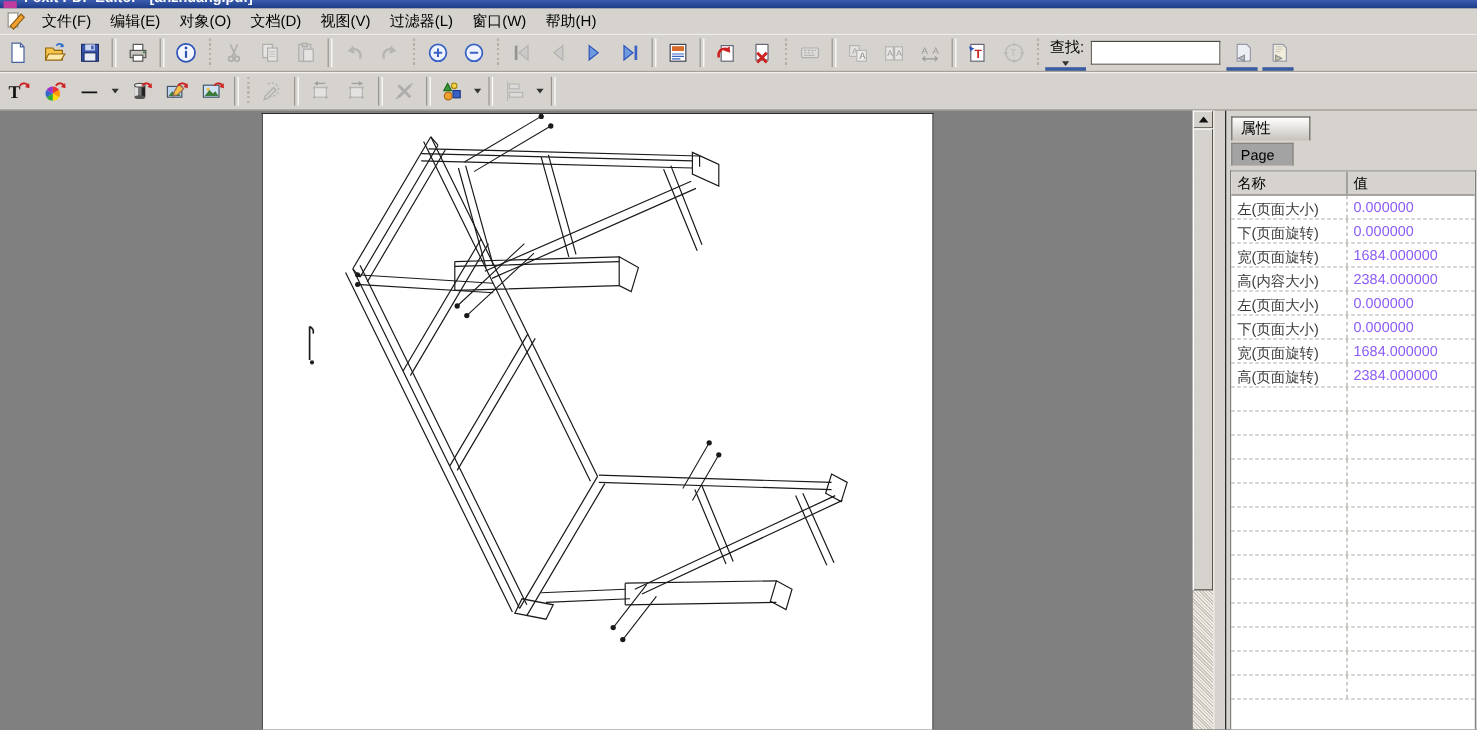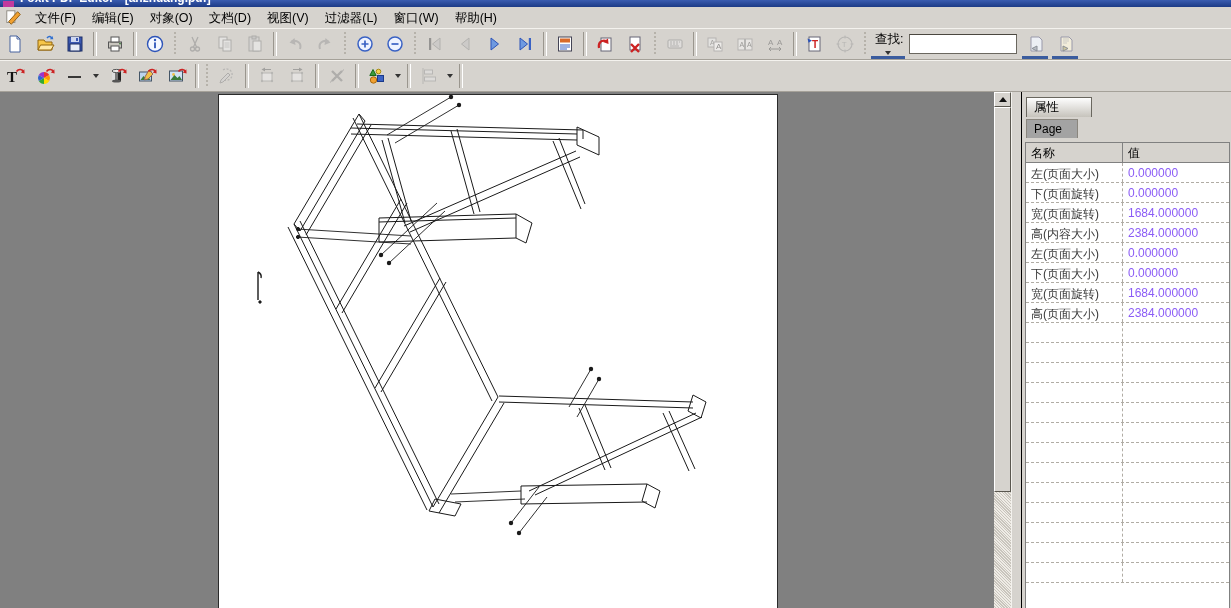--- a/index.html
+++ b/index.html
@@ -511,21 +511,21 @@
             </div>
             <div class="prow">
               <div class="c1">下(页面大小)</div>
               <div class="c2">0.000000</div>
             </div>
             <div class="prow">
               <div class="c1">宽(页面旋转)</div>
               <div class="c2">1684.000000</div>
             </div>
             <div class="prow">
-              <div class="c1">高(页面大小)</div>
+              <div class="c1">高(页面旋转)</div>
               <div class="c2">2384.000000</div>
             </div>
             <div class="prow">
               <div class="c1"></div>
               <div class="c2"></div>
             </div>
             <div class="prow">
               <div class="c1"></div>
               <div class="c2"></div>
             </div>

